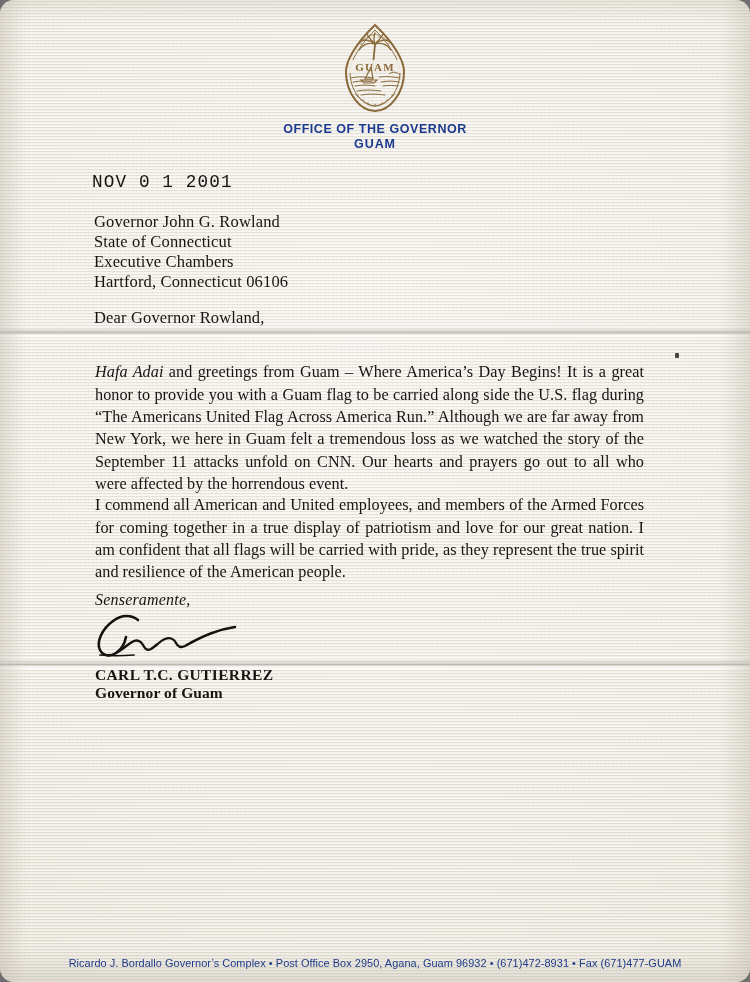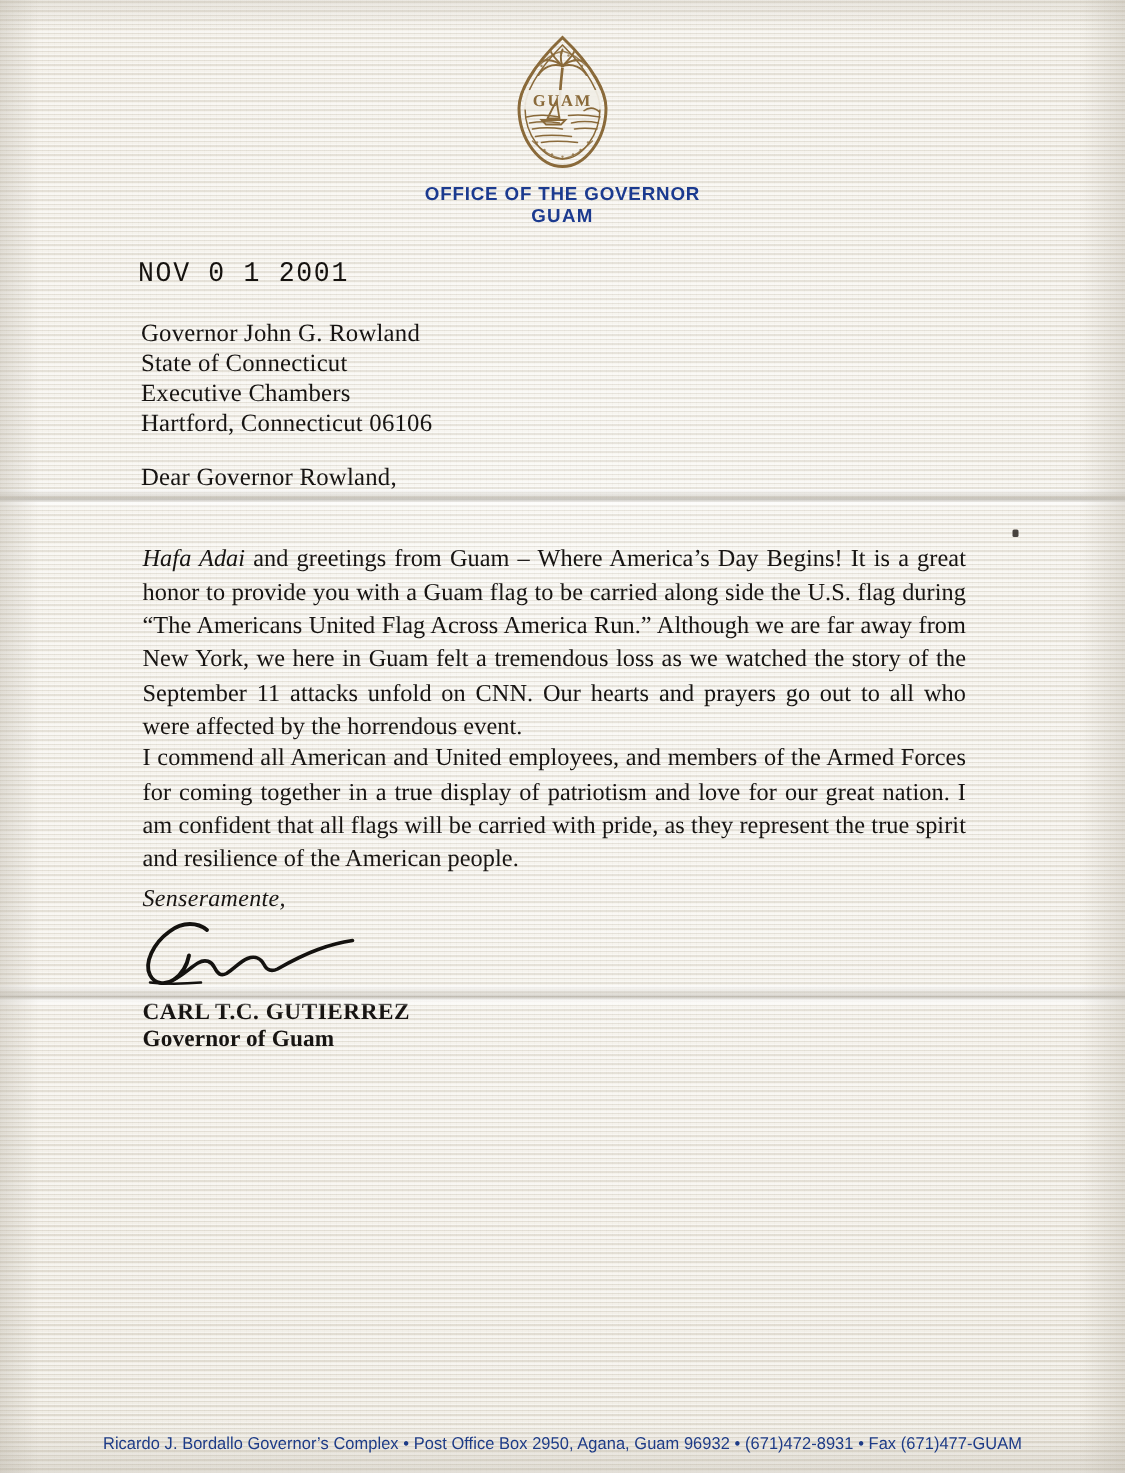--- a/index.html
+++ b/index.html
@@ -31,20 +31,21 @@
         to right,
         rgba(205,199,187,0.13) 0px,
         rgba(205,199,187,0.13) 1px,
         rgba(255,255,255,0.0) 1px,
         rgba(255,255,255,0.0) 4px
       ),
       
       radial-gradient(120% 85% at 48% 38%, #f6f4ee 0%, #f0ece3 52%, #e7e2d6 88%, #ded8cb 100%);
     font-family: "Liberation Serif", "DejaVu Serif", serif;
     color: #171412;
+    border-radius: 14px;
   }
 
   
   .crease {
     position: absolute;
     left: 0;
     width: 750px;
     pointer-events: none;
   }
   .crease-1 {

